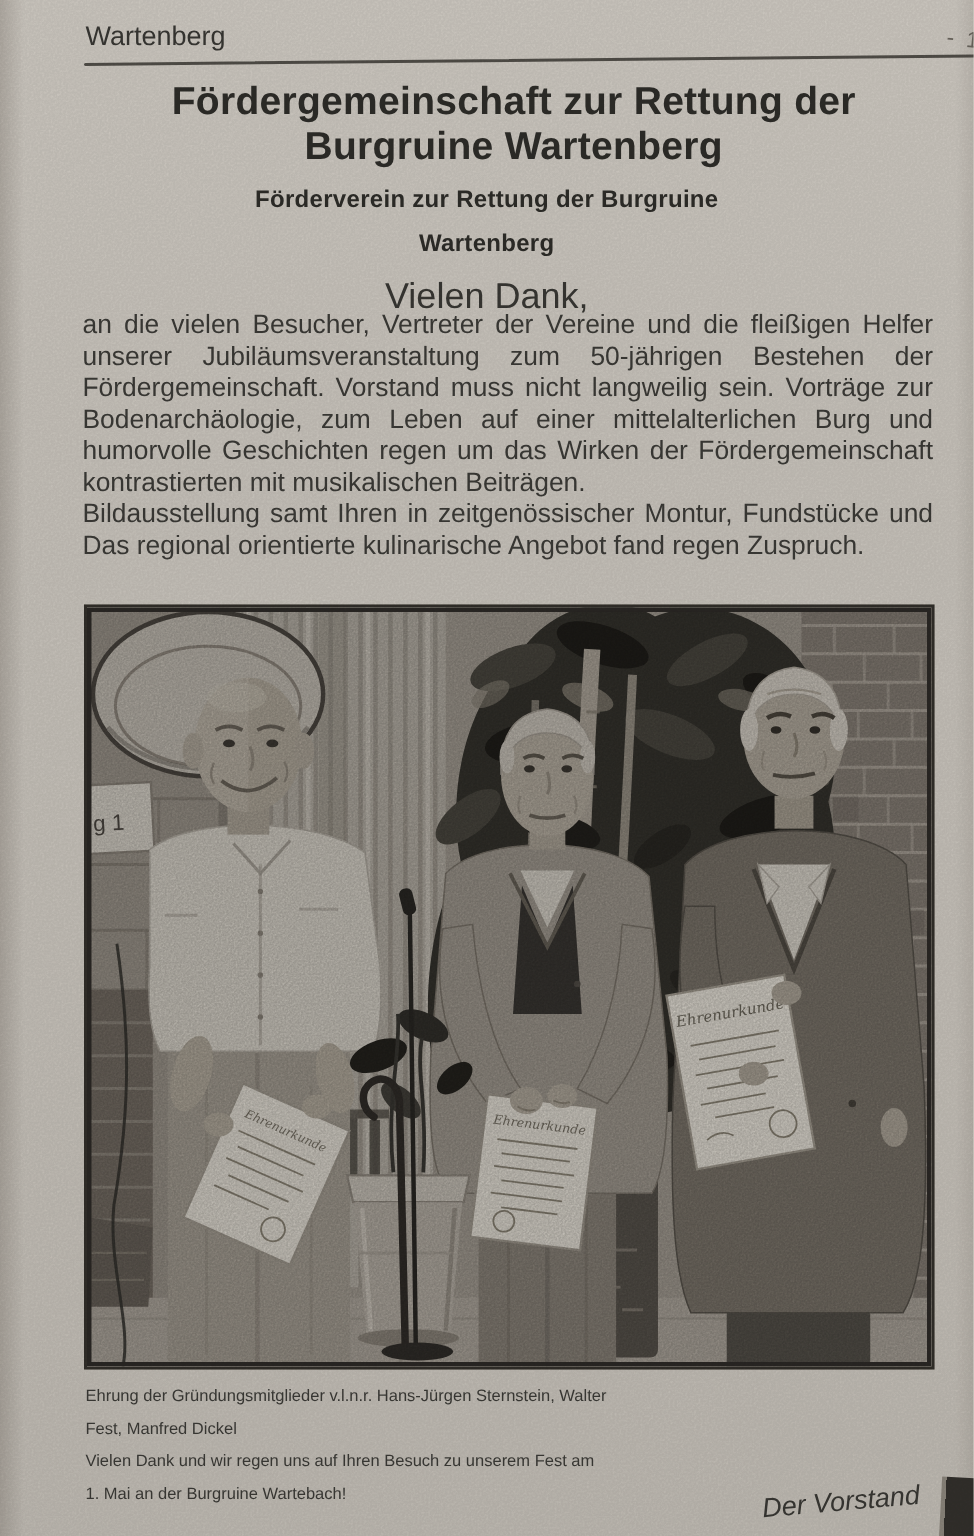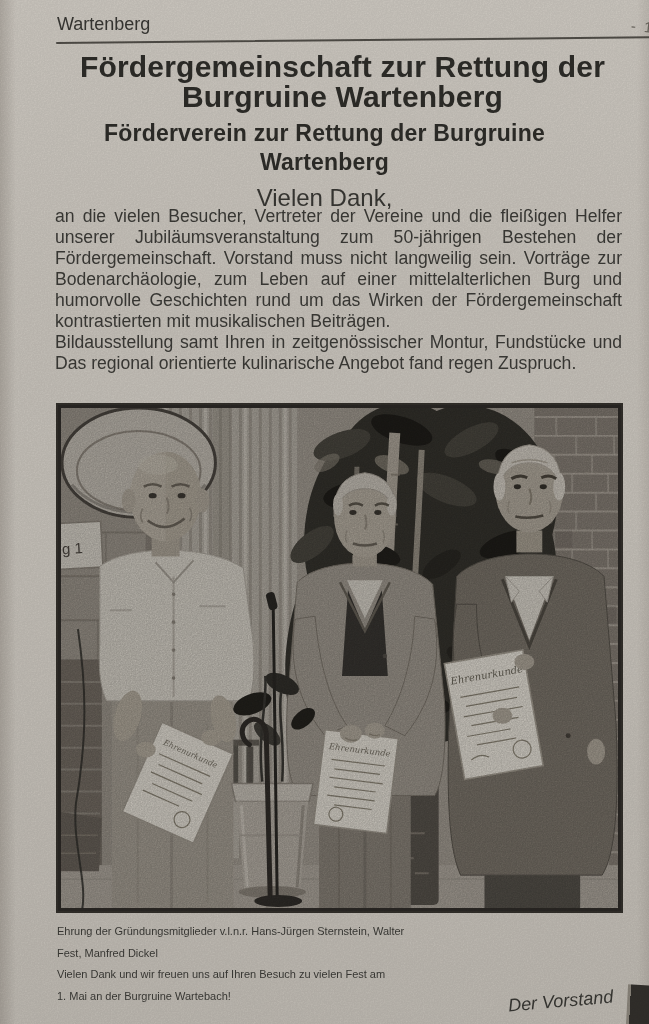--- a/index.html
+++ b/index.html
@@ -14,22 +14,22 @@
       linear-gradient(90deg, rgba(74,64,55,0.20) 0px, rgba(74,64,55,0) 16px),
       linear-gradient(270deg, rgba(74,64,55,0.10) 0px, rgba(0,0,0,0) 12px),
       linear-gradient(180deg,#d4cfc7 0%,#cec9c1 28%,#cac5bd 65%,#c5c0b8 100%);
   }
   .abs{position:absolute;}
   .section-label{left:57px;top:14px;font-size:18px;color:#3a3935;}
   .header-rule{left:56px;top:42px;width:594px;height:2px;background:#53504a;border-radius:2px;
     transform:rotate(-0.55deg);transform-origin:left center;}
   .page-marker{right:-6px;top:18px;font-size:15px;color:#6e6961;letter-spacing:2px;transform:rotate(6deg);}
   .headline{left:0;right:0;text-align:center;font-weight:bold;color:#2f2e2a;letter-spacing:0.2px;}
-  .title{top:52px;font-size:30px;line-height:30px;padding-left:36px;}
-  .subtitle{top:119px;font-size:23px;line-height:29px;}
+  .title{top:52px;font-size:26px;line-height:30px;padding-left:36px;}
+  .subtitle{top:119px;font-size:16px;line-height:29px;}
   .salutation{left:0;right:0;top:184px;text-align:center;font-size:24px;color:#3a3935;}
   .body-text{left:55px;top:206px;width:567px;font-size:17.6px;line-height:21px;color:#3d3c38;}
   .body-text .line{white-space:nowrap;}
   .body-text .line.j{white-space:normal;text-align:justify;text-align-last:justify;}
   .photo-frame{left:56px;top:403px;width:567px;height:510px;border:2px solid #33302b;box-sizing:border-box;background:#a59e94;}
   .photo-frame svg{display:block;}
   .caption{left:57px;top:921px;width:570px;font-size:11px;line-height:21.5px;color:#3d3c38;}
   .caption .line{white-space:nowrap;}
   .signature{right:36px;top:991px;font-size:18px;font-style:italic;color:#3a3935;transform:rotate(-5deg);}
   .corner-photo{right:-4px;top:985px;width:26px;height:42px;transform:rotate(3deg);
@@ -55,21 +55,21 @@
     <div>Wartenberg</div>
   </div>
 
   <div class="abs salutation">Vielen Dank,</div>
 
   <div class="abs body-text">
     <div class="line j">an die vielen Besucher, Vertreter der Vereine und die fleißigen Helfer</div>
     <div class="line j">unserer Jubiläumsveranstaltung zum 50-jährigen Bestehen der</div>
     <div class="line j">Fördergemeinschaft. Vorstand muss nicht langweilig sein. Vorträge zur</div>
     <div class="line j">Bodenarchäologie, zum Leben auf einer mittelalterlichen Burg und</div>
-    <div class="line j">humorvolle Geschichten rund um das Wirken der Fördergemeinschaft</div>
+    <div class="line j">humorvolle Geschichten regen um das Wirken der Fördergemeinschaft</div>
     <div class="line">kontrastierten mit musikalischen Beiträgen.</div>
     <div class="line j">Bildausstellung samt Ihren in zeitgenössischer Montur, Fundstücke und</div>
     <div class="line">Das regional orientierte kulinarische Angebot fand regen Zuspruch.</div>
   </div>
 
   <div class="abs photo-frame">
     <svg width="563" height="506" viewBox="0 0 565 508" preserveAspectRatio="none" xmlns="http://www.w3.org/2000/svg">
       <defs>
         <filter id="grain" x="0" y="0" width="100%" height="100%">
           <feTurbulence type="fractalNoise" baseFrequency="0.8" numOctaves="2" stitchTiles="stitch"></feTurbulence>
@@ -298,21 +298,21 @@
       </g>
 
       <rect width="565" height="508" filter="url(#grain)" opacity="0.22"></rect>
       <rect x="1.5" y="1.5" width="562" height="505" fill="none" stroke="#2b2825" stroke-width="3"></rect>
     </svg>
   </div>
 
   <div class="abs caption">
     <div class="line">Ehrung der Gründungsmitglieder v.l.n.r. Hans-Jürgen Sternstein, Walter</div>
     <div class="line">Fest, Manfred Dickel</div>
-    <div class="line">Vielen Dank und wir freuen uns auf Ihren Besuch zu vielen Fest am</div>
+    <div class="line">Vielen Dank und wir regen uns auf Ihren Besuch zu unserem Fest am</div>
     <div class="line">1. Mai an der Burgruine Wartebach!</div>
   </div>
 
   <div class="abs signature">Der Vorstand</div>
 
   <div class="abs corner-photo"></div>
 
   <svg class="abs grain-overlay" width="649" height="1024" xmlns="http://www.w3.org/2000/svg">
     <filter id="pgrain" x="0" y="0" width="100%" height="100%">
       <feTurbulence type="fractalNoise" baseFrequency="0.7" numOctaves="2" stitchTiles="stitch"></feTurbulence>

